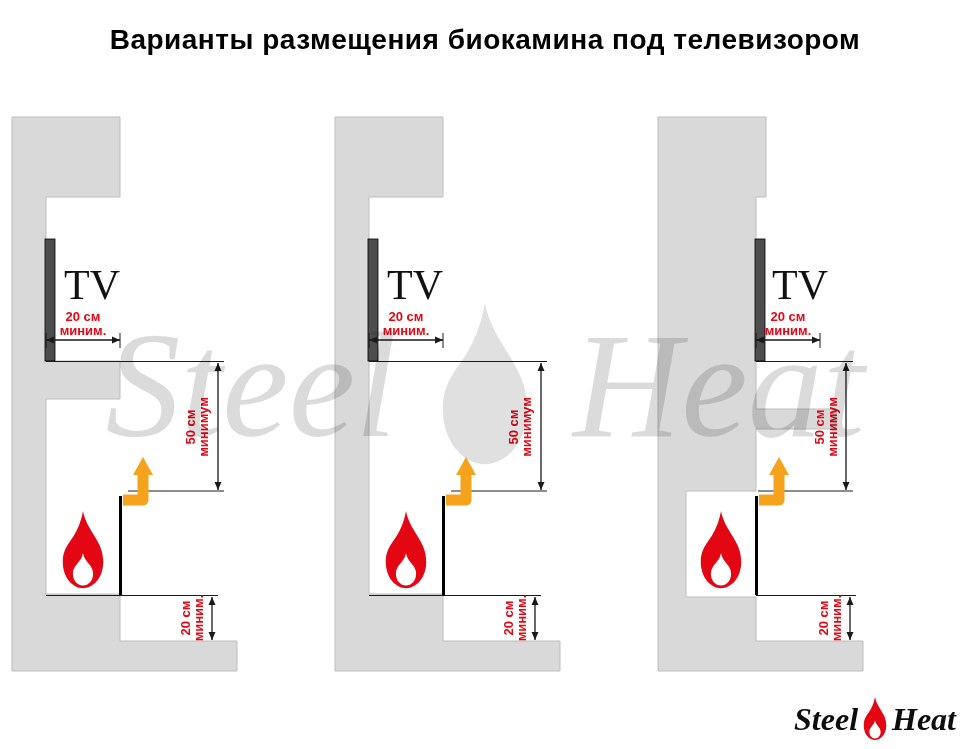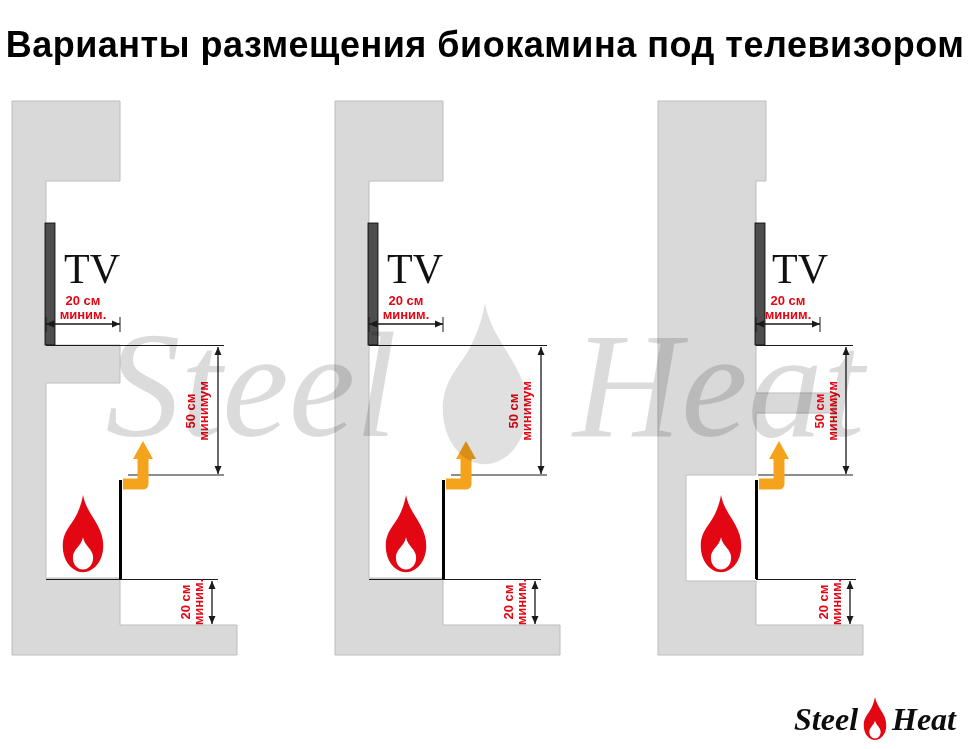--- a/index.html
+++ b/index.html
@@ -2,24 +2,24 @@
 <html><head>
 <meta charset="utf-8">
 <style>
   html,body{margin:0;padding:0;}
   body{
     width:970px;height:749px;position:relative;background:#ffffff;
     font-family:"Liberation Sans",sans-serif;overflow:hidden;
   }
   .page-title{
     position:absolute;top:24px;left:0;width:100%;text-align:center;
-    font-size:36px;font-weight:700;color:#000;letter-spacing:0.5px;
+    font-size:28px;font-weight:700;color:#000;letter-spacing:0.5px;
   }
   .panels{
-    position:absolute;top:93px;left:2px;display:flex;justify-content:center;z-index:1;
+    position:absolute;top:109px;left:2px;display:flex;justify-content:center;z-index:1;
   }
   .panel{width:323px;height:585px;}
   
   .wall{fill:#d9d9d9;stroke:#bdbdbd;stroke-width:1;}
   .tvrect{fill:#4d4d4d;stroke:#000;stroke-width:0.8;}
   .tvtext{font:400 42px "Liberation Serif",serif;fill:#111;}
   .dimtext{font:700 13px "Liberation Sans",sans-serif;fill:#e30613;}
   .ext{stroke:#1a1a1a;stroke-width:1;}
   .dimline{stroke:#1a1a1a;stroke-width:1.3;}
   .dimarrow{fill:#1a1a1a;}

